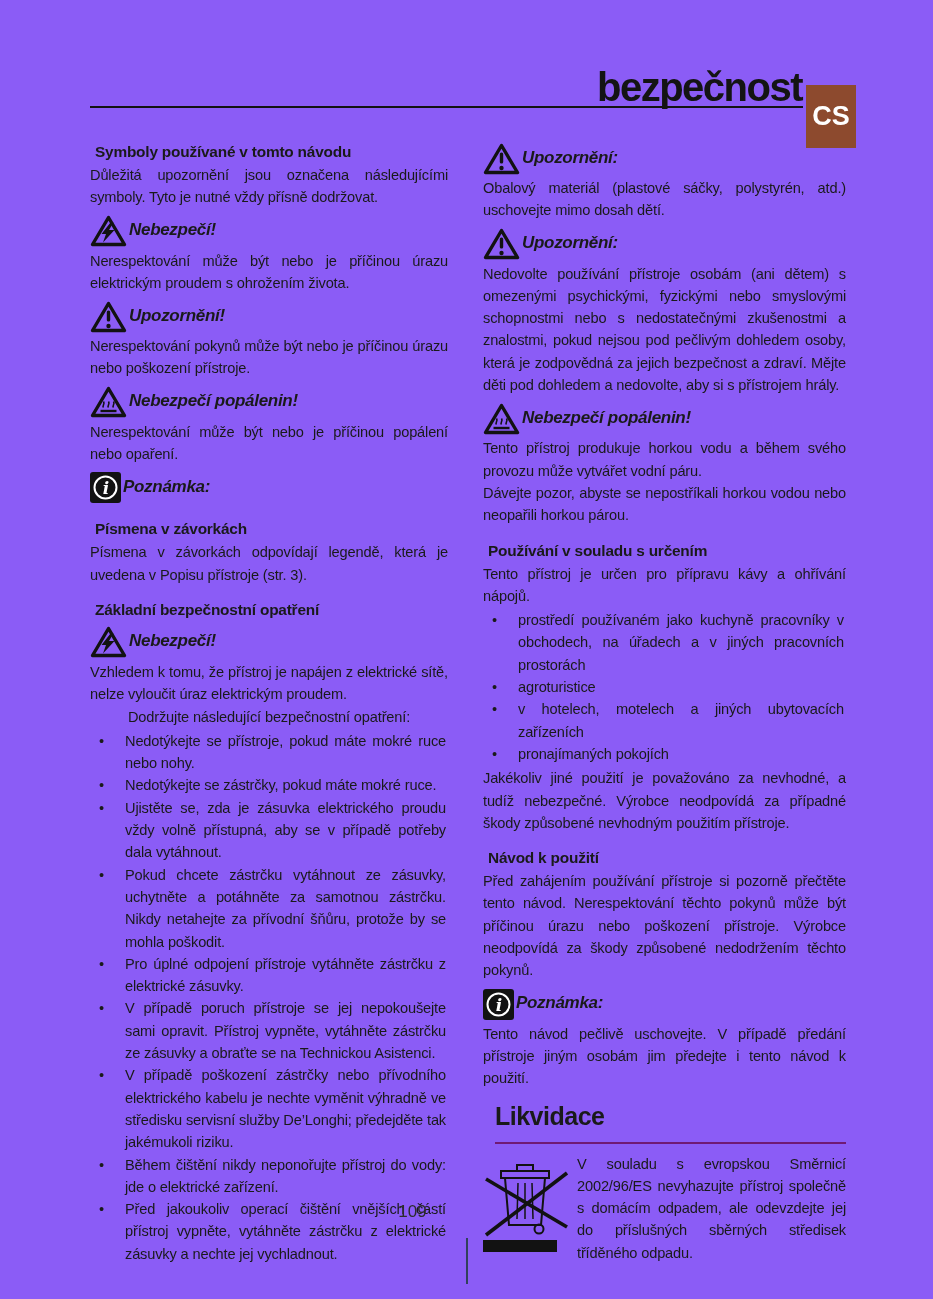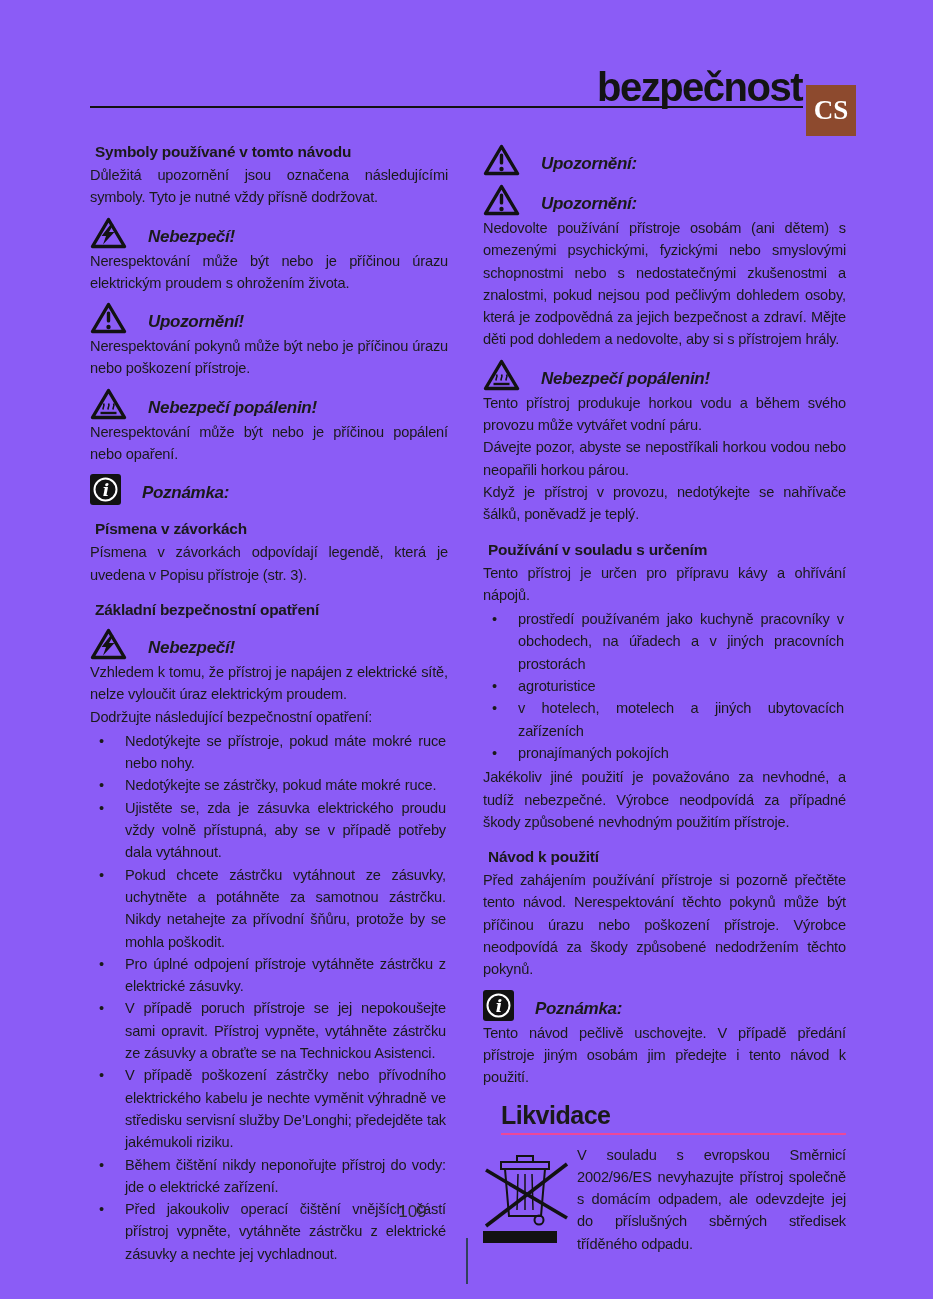--- a/index.html
+++ b/index.html
@@ -7,48 +7,48 @@
     position:relative; width:933px; height:1299px; background:#8b5cf6;
     font-family:"Liberation Sans", sans-serif; color:#1a1a1a; overflow:hidden;
   }
   
   .header-line { position:absolute; left:90px; top:106px; width:713px; height:2px; background:#121212; }
   .header-title {
     position:absolute; top:67px; right:131px; font-size:40px; font-weight:bold;
     letter-spacing:-1.5px; line-height:40px; color:#141414;
   }
   .lang-badge {
-    position:absolute; left:806px; top:85px; width:50px; height:51px;
+    position:absolute; left:806px; top:85px; width:50px; height:63px;
     color:#fff; font-size:27px; font-weight:bold;
-    display:flex; align-items:center; justify-content:center;font-family:Liberation Serif, serif;
+    display:flex; align-items:center; justify-content:center;
   }
   
   .col { position:absolute; top:141px; }
   .col-left  { left:90px;  width:358px; }
   .col-right { left:483px; width:363px; }
 
   .body-p { margin:0; font-size:14.6px; line-height:22.3px; text-align:justify; letter-spacing:-0.15px; }
   .sec-h { margin:13px 0 2px 5px; font-size:15.4px; font-weight:bold; letter-spacing:-0.2px; line-height:21px; }
   .sec-h.first { margin-top:0; }
 
-  .warn-head { display:flex; align-items:flex-end; gap:21px; margin:5px 0 1px 0; height:35px; }
+  .warn-head { display:flex; align-items:center; gap:2px; margin:5px 0 1px 0; height:35px; }
   .warn-title { font-size:17px; font-weight:bold; font-style:italic; letter-spacing:-0.3px; padding-bottom:2px; white-space:nowrap; }
   .tri-svg { width:37px; height:32px; flex:0 0 auto; }
   .note-svg { width:31px; height:31px; flex:0 0 auto; }
 
   ul.bul { list-style:none; margin:2px; padding:0; }
   ul.bul li {
     position:relative; padding-left:33px; margin:0;
     font-size:14.6px; line-height:22.3px; text-align:justify; letter-spacing:-0.15px;
   }
   ul.bul li::before { content:"\2022"; position:absolute; left:7px; top:0; }
 
   .likv-title {
-    margin:12px 0 9px 18px; font-size:25px; font-weight:bold; letter-spacing:-0.5px;
-    border-bottom:2px solid #ec4899; padding-bottom:4px; line-height:28px;
+    margin:12px 0 9px 12px; font-size:25px; font-weight:bold; letter-spacing:-0.5px;
+    border-bottom:2px solid #701a75; padding-bottom:12px; line-height:28px;
   }
   .weee { float:left; width:88px; height:97px; margin:2px 6px 0 0; }
   .likv-body { margin:0; font-size:14.6px; line-height:22.3px; text-align:justify; letter-spacing:-0.15px; }
 
   
   .page-num { position:absolute; top:1202px; left:0; width:825px; text-align:center; font-size:17px; color:#2c2c2c; }
   .crop-line { position:absolute; left:466px; top:1238px; width:2px; height:46px; background:#31405c; }
 
   .clearfix::after { content:""; display:block; clear:both; }
 </style>
@@ -112,21 +112,21 @@
     <div class="sec-h">Základní bezpečnostní opatření</div>
 
     <div class="warn-head">
       <svg class="tri-svg" viewBox="0 0 37 32">
         <path d="M18.5 2.5 L34.5 29.5 L2.5 29.5 Z" fill="none" stroke="#121212" stroke-width="3.4" stroke-linejoin="round"></path>
         <polygon points="20.5,7.5 11.5,19 16,19 13,27.5 24.5,15 19,15 23.5,7.5" fill="#121212"></polygon>
       </svg>
       <span class="warn-title">Nebezpečí!</span>
     </div>
     <p class="body-p">Vzhledem k tomu, že přístroj je napájen z elektrické sítě, nelze vyloučit úraz elektrickým proudem.</p>
-    <p class="body-p" style="text-align:left">Dodržujte následující bezpečnostní opatření:</p>
+    <p class="body-p" style="text-align:center">Dodržujte následující bezpečnostní opatření:</p>
 
     <ul class="bul">
       <li>Nedotýkejte se přístroje, pokud máte mokré ruce nebo nohy.</li>
       <li>Nedotýkejte se zástrčky, pokud máte mokré ruce.</li>
       <li>Ujistěte se, zda je zásuvka elektrického proudu vždy volně přístupná, aby se v případě potřeby dala vytáhnout.</li>
       <li>Pokud chcete zástrčku vytáhnout ze zásuvky, uchytněte a potáhněte za samotnou zástrčku.  Nikdy netahejte za přívodní šňůru, protože by se mohla poškodit.</li>
       <li>Pro úplné odpojení přístroje vytáhněte zástrčku z elektrické zásuvky.</li>
       <li>V případě poruch přístroje se jej nepokoušejte sami opravit. Přístroj vypněte, vytáhněte zástrčku ze zásuvky a obraťte se na Technickou Asistenci.</li>
       <li>V případě poškození zástrčky nebo přívodního elektrického kabelu je nechte vyměnit výhradně ve středisku servisní služby De’Longhi; předejděte tak jakémukoli riziku.</li>
       <li>Během čištění nikdy neponořujte přístroj do vody: jde o elektrické zařízení.</li>
@@ -137,20 +137,21 @@
   <div class="col col-right">
 
     <div class="warn-head" style="margin-top:0">
       <svg class="tri-svg" viewBox="0 0 37 32">
         <path d="M18.5 2.5 L34.5 29.5 L2.5 29.5 Z" fill="none" stroke="#121212" stroke-width="3.4" stroke-linejoin="round"></path>
         <rect x="16.8" y="9.5" width="3.4" height="11" rx="1.6" fill="#121212"></rect>
         <circle cx="18.5" cy="25" r="2.2" fill="#121212"></circle>
       </svg>
       <span class="warn-title">Upozornění:</span>
     </div>
+    <p class="body-p">Obalový materiál (plastové sáčky, polystyrén, atd.) uschovejte mimo dosah dětí.</p>
 
     <div class="warn-head">
       <svg class="tri-svg" viewBox="0 0 37 32">
         <path d="M18.5 2.5 L34.5 29.5 L2.5 29.5 Z" fill="none" stroke="#121212" stroke-width="3.4" stroke-linejoin="round"></path>
         <rect x="16.8" y="9.5" width="3.4" height="11" rx="1.6" fill="#121212"></rect>
         <circle cx="18.5" cy="25" r="2.2" fill="#121212"></circle>
       </svg>
       <span class="warn-title">Upozornění:</span>
     </div>
     <p class="body-p">Nedovolte používání přístroje osobám (ani dětem) s omezenými psychickými, fyzickými nebo smyslovými schopnostmi nebo s nedostatečnými zkušenostmi a znalostmi, pokud nejsou pod pečlivým dohledem osoby, která je zodpovědná za jejich bezpečnost a zdraví. Mějte děti pod dohledem a nedovolte, aby si s přístrojem hrály.</p>
@@ -160,21 +161,20 @@
         <path d="M18.5 2.5 L34.5 29.5 L2.5 29.5 Z" fill="none" stroke="#121212" stroke-width="3.4" stroke-linejoin="round"></path>
         <line x1="10.5" y1="25" x2="26.5" y2="25" stroke="#121212" stroke-width="2.4"></line>
         <path d="M13.5 21.5 c-2 -1.8 2 -3 0 -6" fill="none" stroke="#121212" stroke-width="1.6"></path>
         <path d="M18.5 21.5 c-2 -1.8 2 -3 0 -6" fill="none" stroke="#121212" stroke-width="1.6"></path>
         <path d="M23.5 21.5 c-2 -1.8 2 -3 0 -6" fill="none" stroke="#121212" stroke-width="1.6"></path>
       </svg>
       <span class="warn-title">Nebezpečí popálenin!</span>
     </div>
     <p class="body-p">Tento přístroj produkuje horkou vodu a během svého provozu může vytvářet vodní páru.</p>
     <p class="body-p">Dávejte pozor, abyste se nepostříkali horkou vodou nebo neopařili horkou párou.</p>
-    <p class="body-p">Když je přístroj v provozu, nedotýkejte se nahřívače šálků, poněvadž je teplý.</p>
 
     <div class="sec-h">Používání v souladu s určením</div>
     <p class="body-p">Tento přístroj je určen pro přípravu kávy a ohřívání nápojů.</p>
 
     <ul class="bul">
       <li>prostředí používaném jako kuchyně pracovníky v obchodech, na úřadech a v jiných pracovních prostorách</li>
       <li>agroturistice</li>
       <li>v hotelech, motelech a jiných ubytovacích zařízeních</li>
       <li>pronajímaných pokojích</li>
     </ul>

